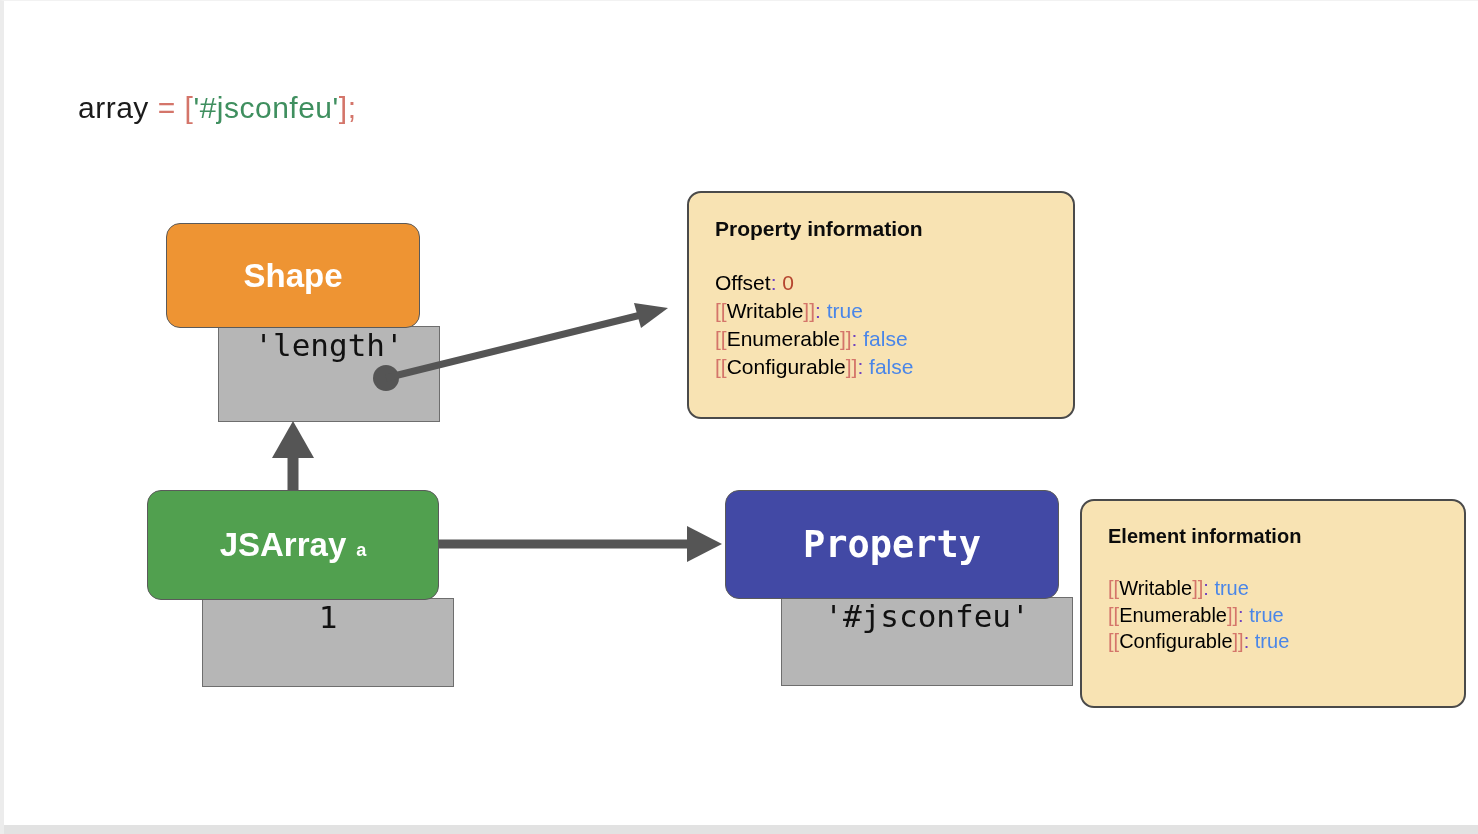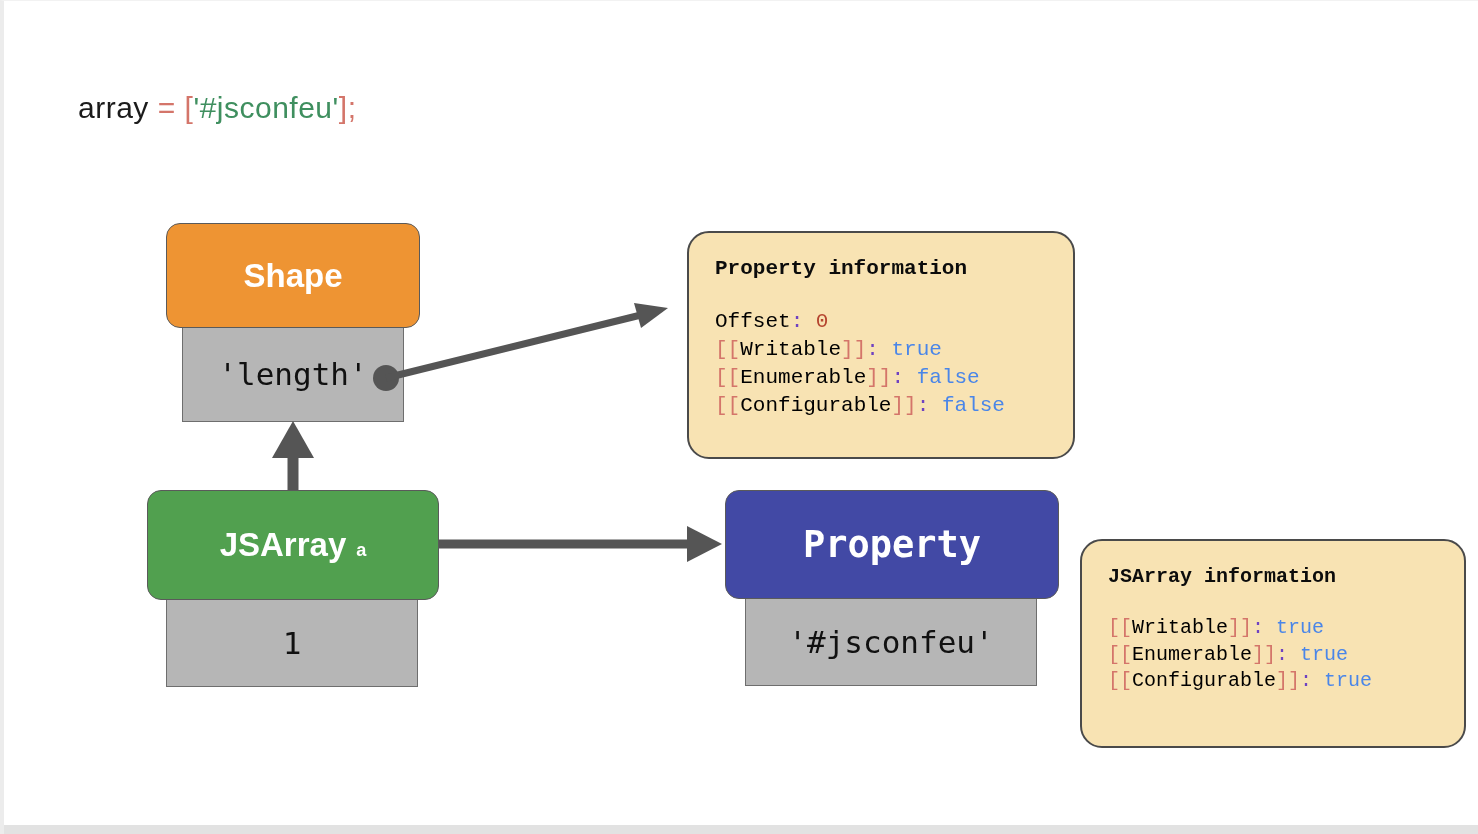--- a/index.html
+++ b/index.html
@@ -71,25 +71,25 @@
     position: relative;
     top: 5px;
   }
 
   .node-cell {
     position: absolute;
     box-sizing: border-box;
     background: #b6b6b6;
     border: 1.5px solid #6e6e6e;
     display: flex;
-    align-items: center;
     justify-content: center;
     font-family: "DejaVu Sans Mono", "Liberation Mono", monospace;
     color: #111111;
     z-index: 1;
+    margin-left: 36px;
   }
 
   
   #shape-head {
     left: 162px; top: 222px; width: 254px; height: 105px;
     background: #ee9433;
     font-size: 33px;
   }
   #shape-cell {
     left: 178px; top: 325px; width: 222px; height: 96px;
@@ -115,24 +115,23 @@
     left: 741px; top: 596px; width: 292px; height: 89px;
     font-size: 31px;
   }
 
   
   .info-box {
     position: absolute;
     box-sizing: border-box;
     background: #f8e3b3;
     border: 2px solid #4a4a4a;
-    border-radius: 22px;
-    font-family: Liberation Mono, monospace;
+    border-radius: 14px;
+    font-family: Liberation Sans, sans-serif;
     z-index: 2;
-    margin-top: 40px;
   }
   .info-title {
     font-weight: bold;
     color: #0c0c0c;
   }
   .info-lines {
     line-height: 1.33;
     white-space: pre;
   }
   .k-name  { color: #000000; }
@@ -211,18 +210,18 @@
   <div class="node-cell" id="elements-cell">
     <span>'#jsconfeu'</span>
   </div>
 
   <div class="info-box" id="prop-info">
     <div class="info-title">Property information</div>
     <div class="info-lines"><div><span class="k-name">Offset</span><span class="k-colon">: </span><span class="k-num">0</span></div><div><span class="k-brk">[[</span><span class="k-name">Writable</span><span class="k-brk">]]</span><span class="k-colon">: </span><span class="k-val">true</span></div><div><span class="k-brk">[[</span><span class="k-name">Enumerable</span><span class="k-brk">]]</span><span class="k-colon">: </span><span class="k-val">false</span></div><div><span class="k-brk">[[</span><span class="k-name">Configurable</span><span class="k-brk">]]</span><span class="k-colon">: </span><span class="k-val">false</span></div></div>
   </div>
 
   <div class="info-box" id="elem-info">
-    <div class="info-title">JSArray information</div>
+    <div class="info-title">Element information</div>
     <div class="info-lines"><div><span class="k-brk">[[</span><span class="k-name">Writable</span><span class="k-brk">]]</span><span class="k-colon">: </span><span class="k-val">true</span></div><div><span class="k-brk">[[</span><span class="k-name">Enumerable</span><span class="k-brk">]]</span><span class="k-colon">: </span><span class="k-val">true</span></div><div><span class="k-brk">[[</span><span class="k-name">Configurable</span><span class="k-brk">]]</span><span class="k-colon">: </span><span class="k-val">true</span></div></div>
   </div>
 
   <div id="footer-strip"></div>
 </div>
 
 </body></html>

